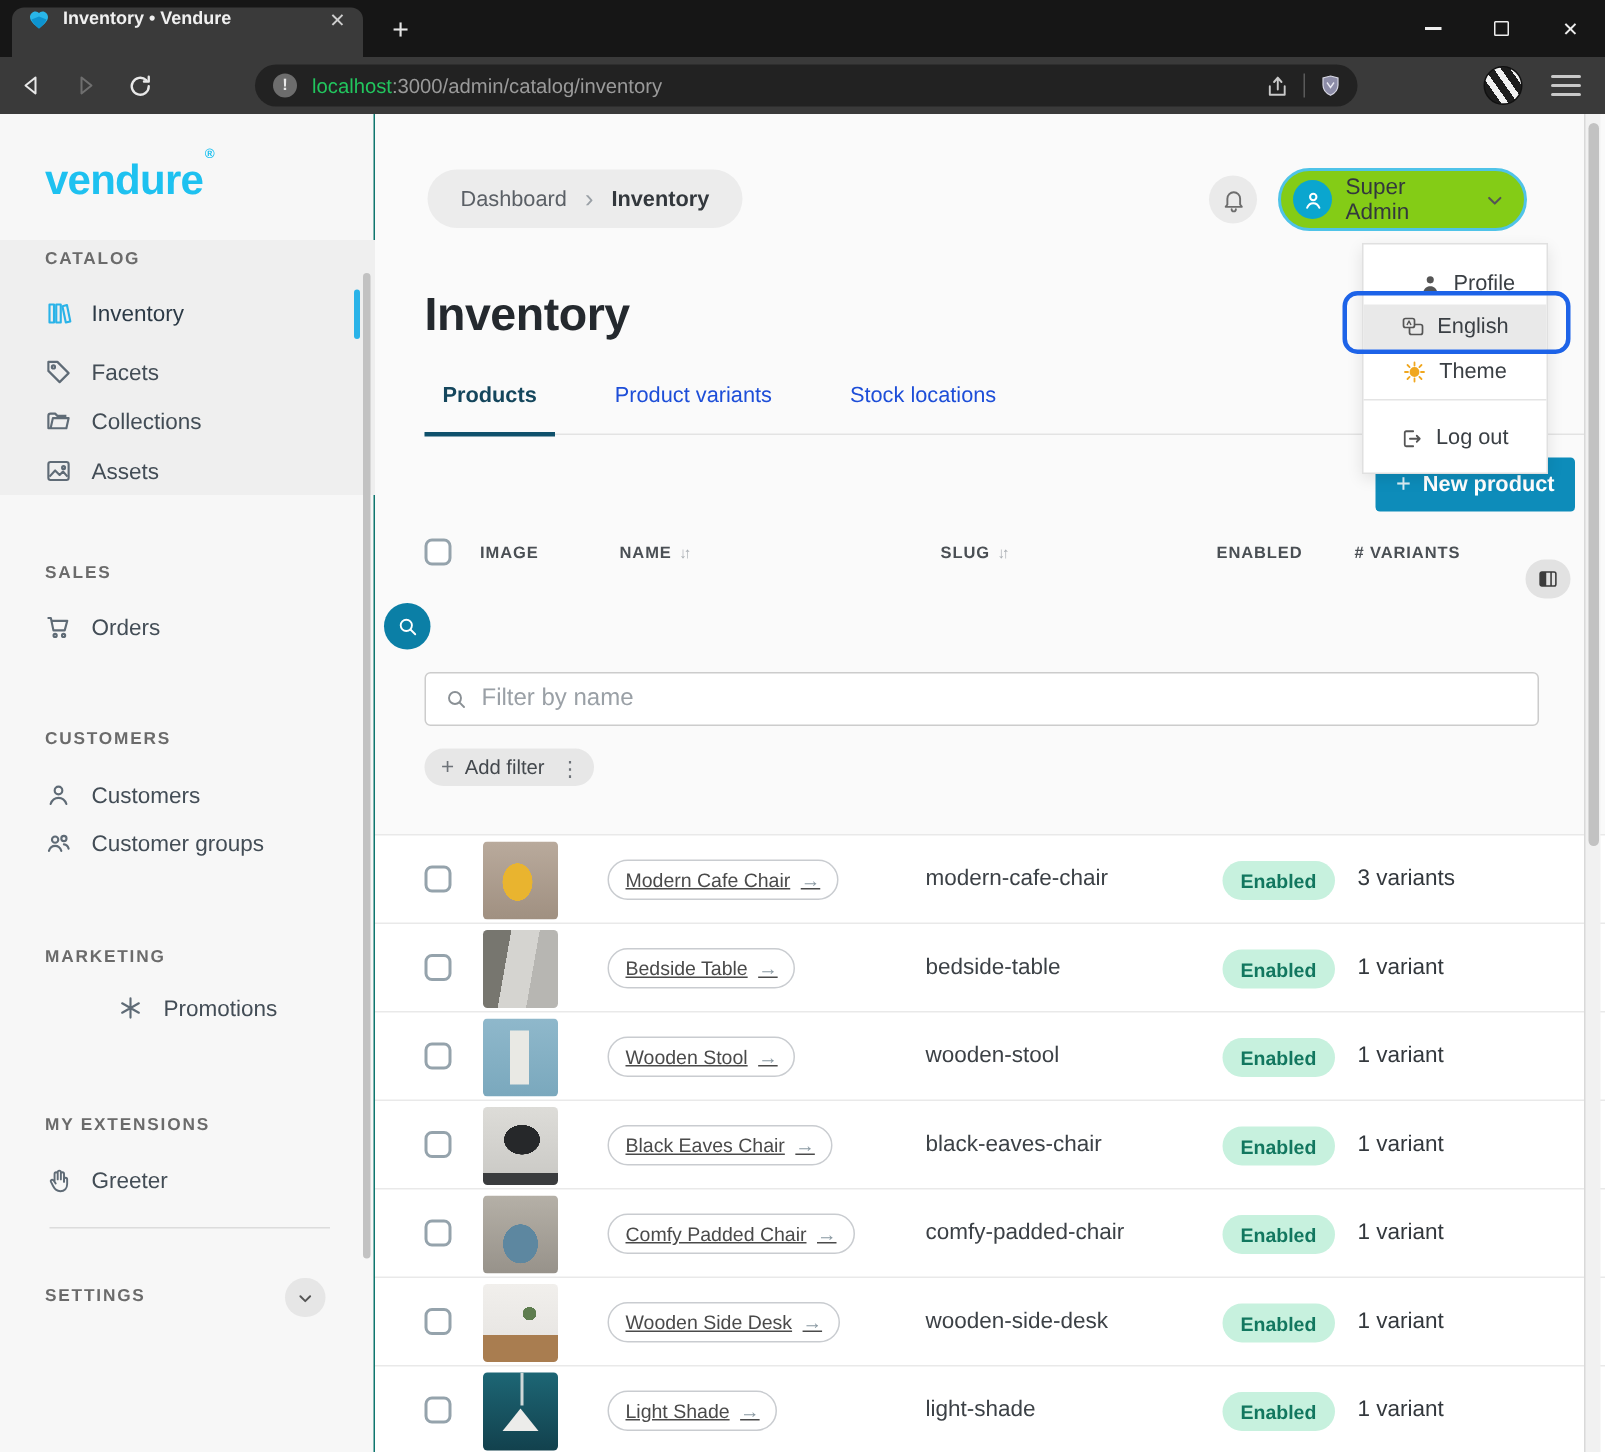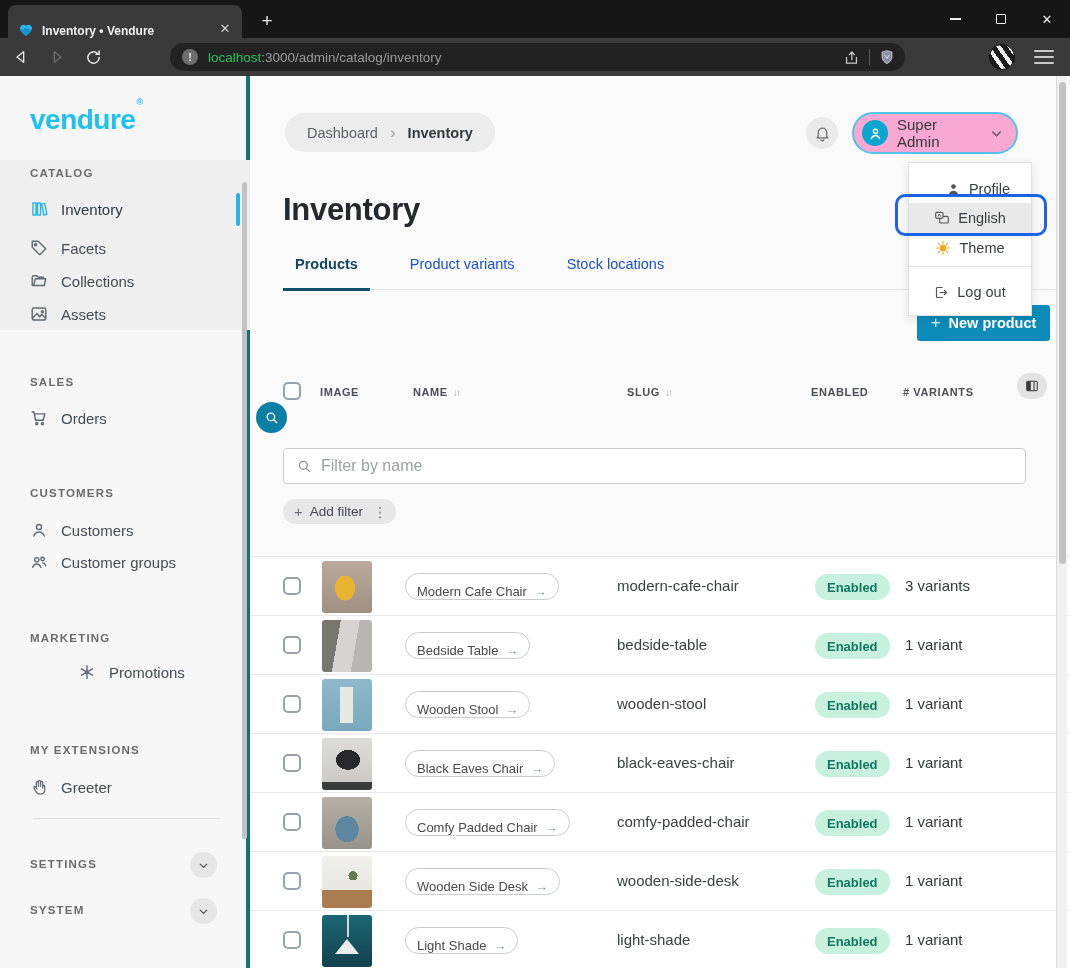--- a/index.html
+++ b/index.html
@@ -11,21 +11,21 @@
     --active-nav:#2ab3e8;
     --focus-ring:#4fc3e8;
     --sun:#f0a71f;
   }
   *{margin:0;padding:0;box-sizing:border-box;}
   body{font-family:"Liberation Sans",sans-serif;background:#888;}
   .window{position:relative;width:1070px;height:968px;background:#fafafa;overflow:hidden;}
 
   
   .titlebar{position:absolute;left:0;top:0;width:1070px;height:38px;background:#161616;}
-  .btab{position:absolute;left:8px;top:5px;width:234px;height:33px;background:#3a3a3a;border-radius:8px 8px 0 0;display:flex;align-items:flex-end;padding:0 8px 0 10px;}
+  .btab{position:absolute;left:8px;top:5px;width:234px;height:33px;background:#3a3a3a;border-radius:8px 8px 0 0;display:flex;align-items:flex-start;padding:0 8px 0 10px;}
   .btab .fav{width:16px;height:16px;margin-right:8px;flex:none;}
   .btab .ttl{color:#f0f0f0;font-size:12px;font-weight:700;white-space:nowrap;overflow:hidden;flex:1;}
   .btab .cls{color:#cfcfcf;font-size:13px;width:18px;height:18px;line-height:18px;text-align:center;border-radius:4px;cursor:default;}
   .newtab{position:absolute;left:255px;top:9px;color:#e5e5e5;font-size:19px;width:24px;height:24px;line-height:23px;text-align:center;}
   .winbtns{position:absolute;right:0;top:0;height:38px;display:flex;align-items:center;}
   .winbtn{width:46px;height:38px;display:flex;align-items:center;justify-content:center;color:#eee;font-size:13px;}
   .winbtn .sq{width:10px;height:10px;border:1.4px solid #eee;border-radius:1px;}
   .winbtn .mn{width:11px;height:1.5px;background:#eee;display:block;}
 
   .toolbar{position:absolute;left:0;top:38px;width:1070px;height:38px;background:#3a3a3a;display:flex;align-items:center;}
@@ -38,21 +38,21 @@
   .urlicons{display:flex;align-items:center;gap:9px;}
   .urldiv{width:1px;height:16px;background:#5a5a5a;}
   .avatar{position:absolute;right:55px;top:6px;width:26px;height:26px;border-radius:50%;background:repeating-linear-gradient(55deg,#f2f2f2 0 4px,#1d1d1d 4px 9px);border:1px solid #111;}
   .hamb{position:absolute;right:16px;top:9px;width:20px;height:20px;display:flex;flex-direction:column;justify-content:center;gap:3.5px;}
   .hamb span{display:block;height:2.4px;background:#c9c9c9;border-radius:2px;}
 
   
   .app{position:absolute;left:0;top:76px;width:1070px;height:892px;background:#fafafa;}
 
   
-  .sidebar{position:absolute;left:0;top:0;width:250px;height:892px;background:#f7f7f7;border-right:4px solid #0f766e;}
+  .sidebar{position:absolute;left:0;top:0;width:250px;height:892px;background:#f7f7f7;border-right:1px solid #0f766e;}
   .logo{position:absolute;left:30px;top:28px;font-size:28px;font-weight:700;color:var(--accent);letter-spacing:-0.5px;}
   .logo sup{font-size:9px;top:-14px;position:relative;left:1px;}
   .seclabel{font-size:11.5px;font-weight:700;color:#6b6b6b;letter-spacing:1.2px;}
   .navitem{position:absolute;left:0;width:236px;height:32px;display:flex;align-items:center;padding-left:30px;gap:13px;font-size:15px;color:#434d56;cursor:default;}
   .navitem .nicon{width:18px;height:18px;color:#5f6b76;flex:none;display:flex;}
   .navitem.active{color:#2c3a46;font-weight:500;}
   .navitem.active .nicon{color:var(--active-nav);}
   .catblock{position:absolute;left:0;top:84px;width:250px;height:170px;background:#efefef;}
   .catblock .seclabel{position:absolute;left:30px;top:7px;}
   .activebar{position:absolute;left:236px;top:33px;width:4px;height:33px;background:var(--active-nav);border-radius:2px;}
@@ -65,21 +65,21 @@
   
   .main{position:absolute;left:250px;top:0;width:820px;height:892px;background:#fafafa;}
 
   .breadcrumb{position:absolute;left:35px;top:37px;height:39px;background:#ececec;border-radius:20px;display:flex;align-items:center;padding:0 22px;gap:12px;font-size:14.5px;}
   .bc-link{color:#5b6066;}
   .bc-sep{color:#9aa0a6;font-size:13px;}
   .bc-sep::before{content:"›";font-size:17px;line-height:1;}
   .bc-current{color:#33383d;font-weight:700;}
 
   .bellbtn{position:absolute;left:556px;top:41px;width:32px;height:32px;border-radius:50%;background:#eaeaea;display:flex;align-items:center;justify-content:center;color:#6d6d6d;}
-  .userpill{position:absolute;left:602px;top:36px;width:166px;height:42px;background:#f9a8d4;border:2px solid var(--focus-ring);border-radius:21px;display:flex;align-items:center;padding:0 12px 0 8px;gap:9px;}
+  .userpill{position:absolute;left:602px;top:36px;width:166px;height:42px;background:#84cc16;border:2px solid var(--focus-ring);border-radius:21px;display:flex;align-items:center;padding:0 12px 0 8px;gap:9px;}
   .uavatar{width:26px;height:26px;border-radius:50%;background:#0aa6cf;color:#fff;display:flex;align-items:center;justify-content:center;flex:none;}
   .uname{font-size:15px;color:#33383d;flex:1;}
   .uchev{color:#555;display:flex;}
 
   .usermenu{position:absolute;left:658px;top:86px;width:124px;height:154px;background:#fff;border:1px solid #e0e0e0;box-shadow:0 3px 10px rgba(0,0,0,.10);padding:12px 0 10px;z-index:20;}
   .mitem{height:30px;display:flex;align-items:center;justify-content:center;gap:8px;font-size:14.5px;color:#3a3f44;}
   .mitem.first{height:28px;margin-left:16px;}
   .mitem .micon{display:flex;color:#555;}
   .mitem.hl{background:#e9e9e9;}
   .menudiv{height:1px;background:#e4e4e4;margin:3px 0 10px;}
@@ -88,21 +88,21 @@
   .pagetitle{position:absolute;left:33px;top:116px;font-size:31px;font-weight:700;color:#24292e;letter-spacing:-0.3px;}
 
   .tabs{position:absolute;left:33px;top:180px;width:773px;height:34px;border-bottom:1px solid #e3e3e3;display:flex;gap:28px;}
   .tab{position:relative;height:34px;display:flex;align-items:flex-start;padding:0 12px;font-size:14.5px;color:#1d4ed8;}
   .tab.active{color:#14465c;font-weight:700;}
   .tab.active::after{content:"";position:absolute;left:0;right:0;bottom:-1px;height:3px;background:#0f506b;}
 
   .newproduct{position:absolute;left:667px;top:229px;width:133px;height:36px;background:var(--primary);border:none;border-radius:3px;color:#fff;font-size:14.5px;font-weight:700;display:flex;align-items:center;justify-content:center;gap:8px;z-index:5;font-family:inherit;}
   .newproduct .plus{font-weight:400;font-size:17px;opacity:.85;}
 
-  .thead{position:absolute;left:0;top:300px;width:820px;height:34px;font-size:11px;font-weight:700;color:#4a4f54;letter-spacing:.6px;}
+  .thead{position:absolute;left:0;top:277px;width:820px;height:34px;font-size:11px;font-weight:700;color:#4a4f54;letter-spacing:.6px;}
   .thead .hcell{position:absolute;top:10px;}
   .sorticon{color:#a9aeb3;font-size:10px;letter-spacing:-2px;margin-left:5px;font-weight:400;}
   .colpicker{position:absolute;left:767px;top:297px;width:30px;height:26px;border-radius:13px;background:#e2e2e2;display:flex;align-items:center;justify-content:center;color:#3c3c3c;}
 
   .checkbox{width:18px;height:18px;border:2px solid #95a3ac;border-radius:5px;background:#fff;}
 
   .searchfab{position:absolute;left:6px;top:326px;width:31px;height:31px;border-radius:50%;background:#0b7fa6;color:#fff;display:flex;align-items:center;justify-content:center;z-index:4;}
 
   .filterinput{position:absolute;left:33px;top:372px;width:743px;height:36px;background:#fff;border:1px solid #ccc;border-radius:4px;display:flex;align-items:center;padding:0 12px;gap:9px;}
   .filterinput input{border:none;outline:none;flex:1;font-size:16px;color:#333;font-family:inherit;background:transparent;}
@@ -110,21 +110,21 @@
   .filterinput .ficon{color:#8a9095;display:flex;}
 
   .addfilter{position:absolute;left:33px;top:423px;height:25px;background:#e7e7e7;border-radius:13px;display:flex;align-items:center;padding:0 9px 0 11px;gap:7px;font-size:13.5px;color:#44494e;}
   .addfilter .plus{color:#6d7278;font-size:15px;}
   .addfilter .kebab{color:#6d7278;font-size:14px;letter-spacing:0;padding-left:3px;}
 
   .rows{position:absolute;left:0;top:480px;width:820px;}
   .prow{position:relative;width:820px;height:59px;background:#fff;border-top:1px solid #e9e9e9;}
   .prow .checkbox{position:absolute;left:33px;top:20px;}
   .thumb{position:absolute;left:72px;top:4px;width:50px;height:52px;border-radius:3px;overflow:hidden;}
-  .chip{position:absolute;left:155px;top:16px;height:27px;border:1.3px solid #c9ccd0;border-radius:15px;display:inline-flex;align-items:flex-end;padding:0 11px;font-size:13px;color:#4a4a4a;background:#fff;gap:7px;}
+  .chip{position:absolute;left:155px;top:16px;height:27px;border:1.3px solid #c9ccd0;border-radius:15px;display:inline-flex;align-items:center;padding:0 11px;font-size:13px;color:#4a4a4a;background:#fff;gap:7px;text-decoration:underline;}
   .chip .arr{color:#8a99a2;font-size:13px;}
   .slug{position:absolute;left:367px;top:20px;font-size:15px;color:#3c4146;}
   .badge{position:absolute;left:565px;top:17px;height:26px;border-radius:13px;background:var(--badge-bg);color:var(--badge-text);font-size:13px;font-weight:700;display:inline-flex;align-items:center;padding:0 12px;}
   .variants{position:absolute;left:655px;top:20px;font-size:15px;color:#33383d;}
 
   
   .t0{background:radial-gradient(ellipse 16px 20px at 46% 52%,#e9b42f 62%,rgba(0,0,0,0) 63%),linear-gradient(#b9aa9c,#a09081);}
   .t1{background:linear-gradient(100deg,#77766f 32%,#d5d4d0 32% 64%,#b7b6b2 64%);}
   .t2{background:linear-gradient(to right,rgba(0,0,0,0) 36%,#e9e9e4 36% 62%,rgba(0,0,0,0) 62%) 0 8px/100% 36px no-repeat,linear-gradient(#8fb8cb,#7aa8bd);}
   .t3{background:radial-gradient(ellipse 17px 14px at 52% 42%,#26282a 70%,rgba(0,0,0,0) 71%),linear-gradient(to top,#3a3c3e 0 8px,rgba(0,0,0,0) 8px),linear-gradient(#dddcd8,#c9c8c4);}
@@ -313,28 +313,20 @@
       <div class="sidediv"></div>
 
       <div class="collapse-row" style="top:776px;">
         <span class="seclabel">SETTINGS</span>
         <span class="chevbtn">
             <svg width="13" height="13" viewBox="0 0 24 24" fill="none" stroke="currentColor" stroke-width="2.4" stroke-linecap="round" stroke-linejoin="round">
               <path d="M6 9.5l6 6 6-6"></path>
             </svg>
           </span>
       </div>
-      <div class="collapse-row" style="top:822px;">
-        <span class="seclabel">SYSTEM</span>
-        <span class="chevbtn">
-            <svg width="13" height="13" viewBox="0 0 24 24" fill="none" stroke="currentColor" stroke-width="2.4" stroke-linecap="round" stroke-linejoin="round">
-              <path d="M6 9.5l6 6 6-6"></path>
-            </svg>
-          </span>
-      </div>
 
       <div class="side-scroll"></div>
     </div>
 
     <div class="main">
 
       <div class="breadcrumb">
         <span class="bc-link">Dashboard</span>
         <span class="bc-sep"></span>
         <span class="bc-current">Inventory</span>

